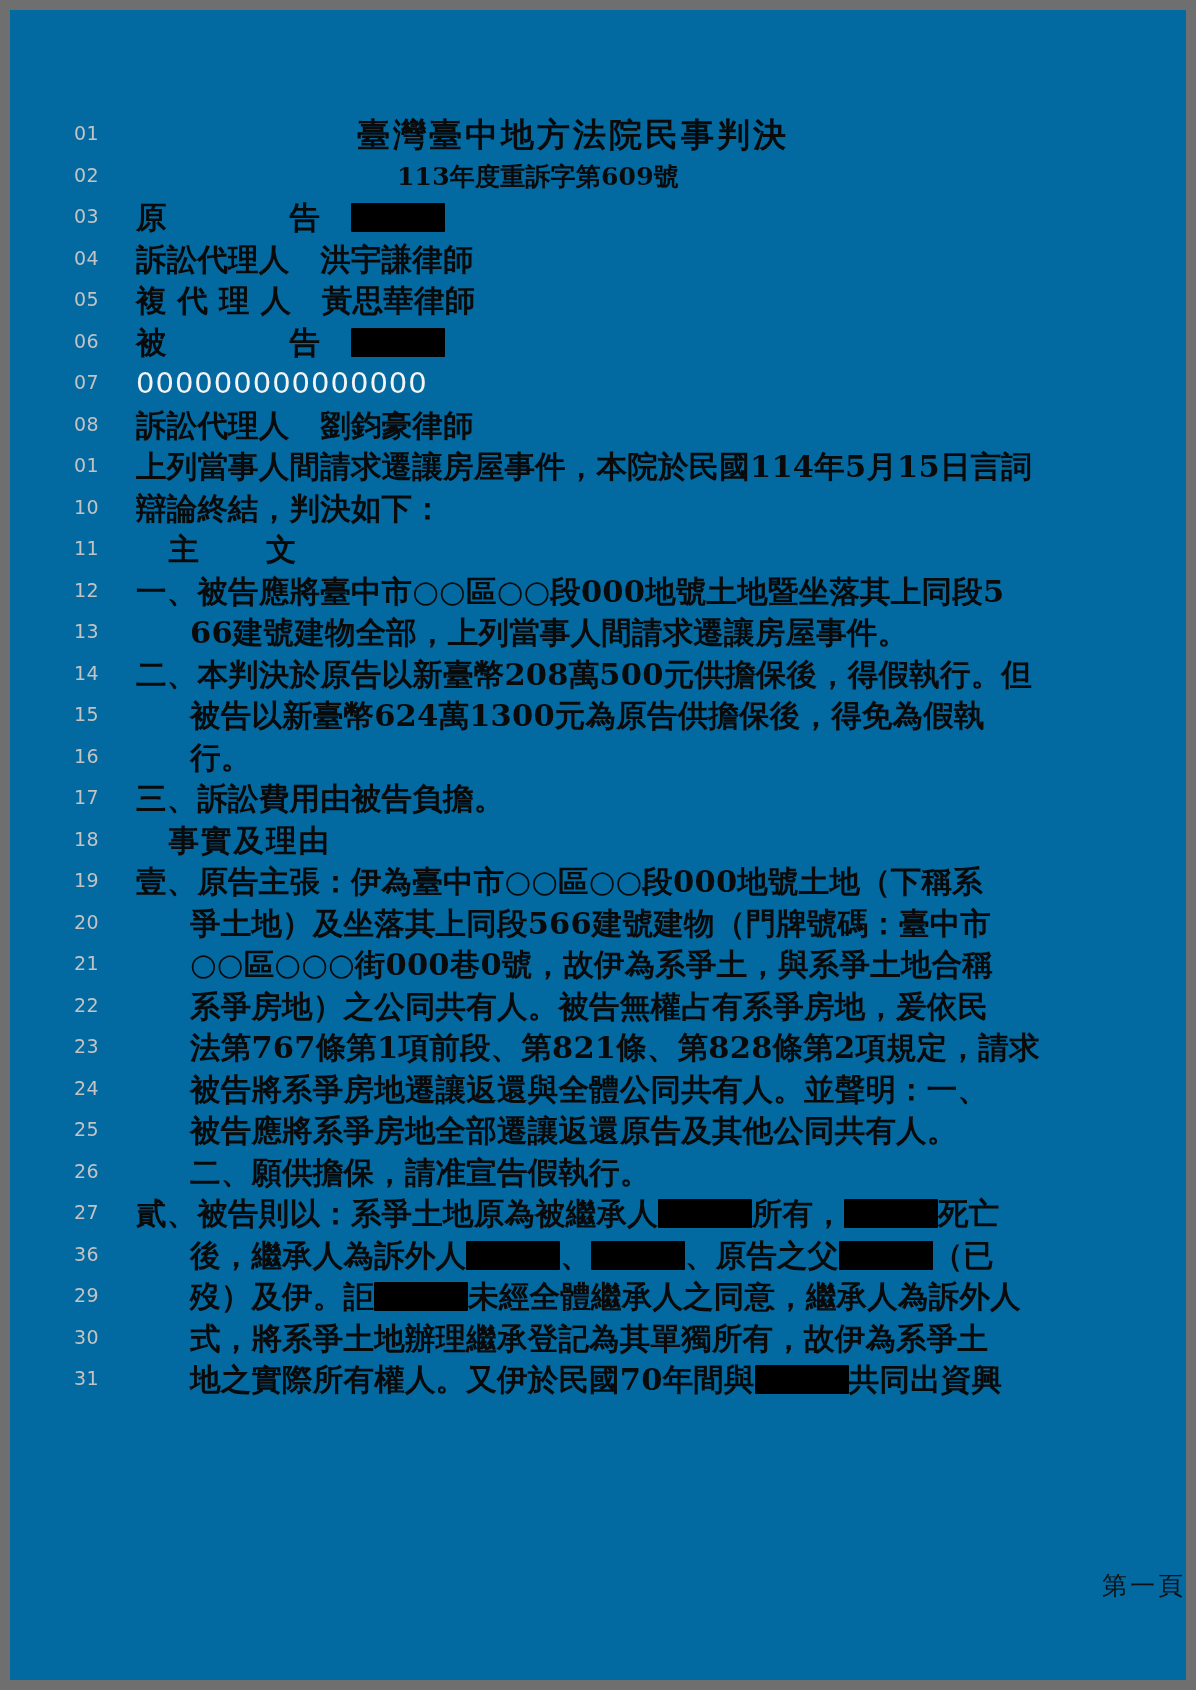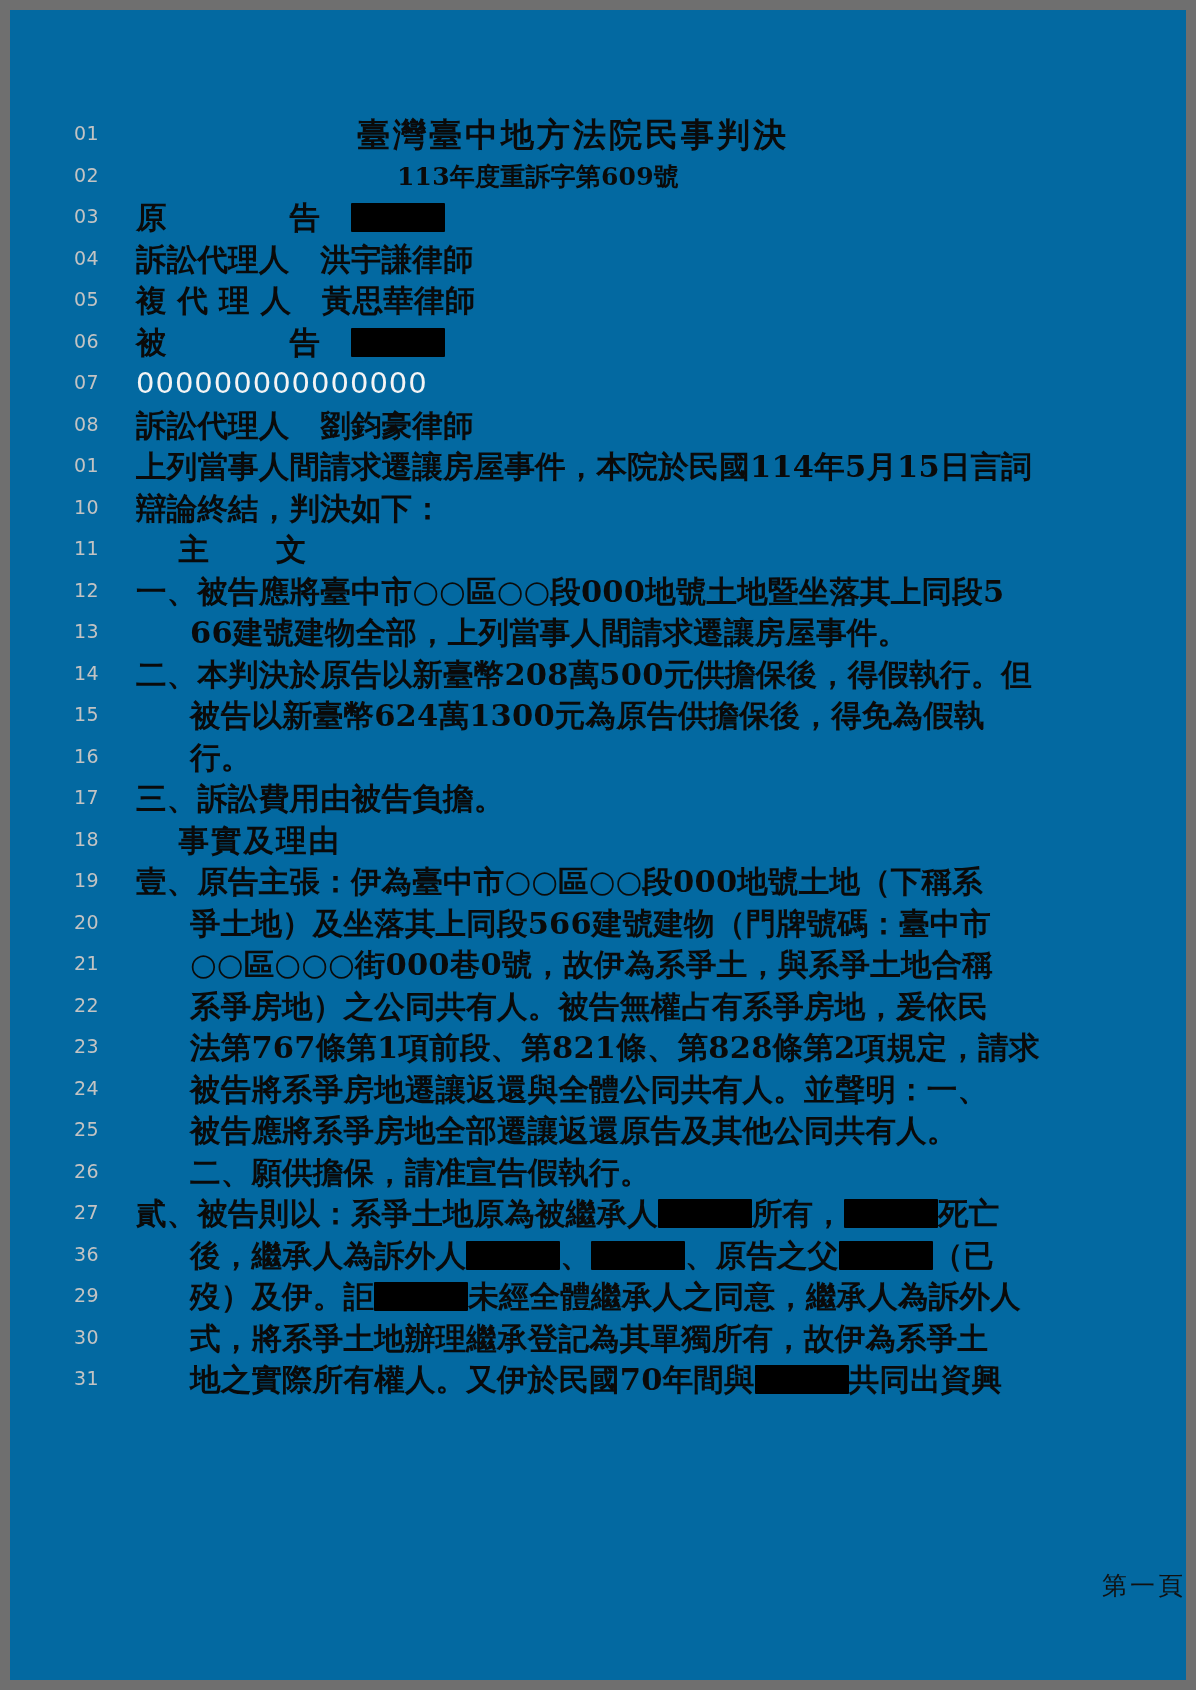--- a/index.html
+++ b/index.html
@@ -79,21 +79,21 @@
   .ltext.caseno {
     left: 0;
     right: 0;
     text-align: center;
     padding-right: 120px;
     font-size: 25px;
     font-weight: 700;
   }
   .ltext.indent1 { left: 180px; }
   .ltext.center-head {
-    left: 136px;
+    left: 126px;
     letter-spacing: 2px;
   }
   .ltext.watermark {
     color: #f4f4f4;
     font-family: "DejaVu Sans", "Liberation Sans", sans-serif;
     font-size: 29px;
     letter-spacing: 1px;
     font-weight: 400;
   }
 

